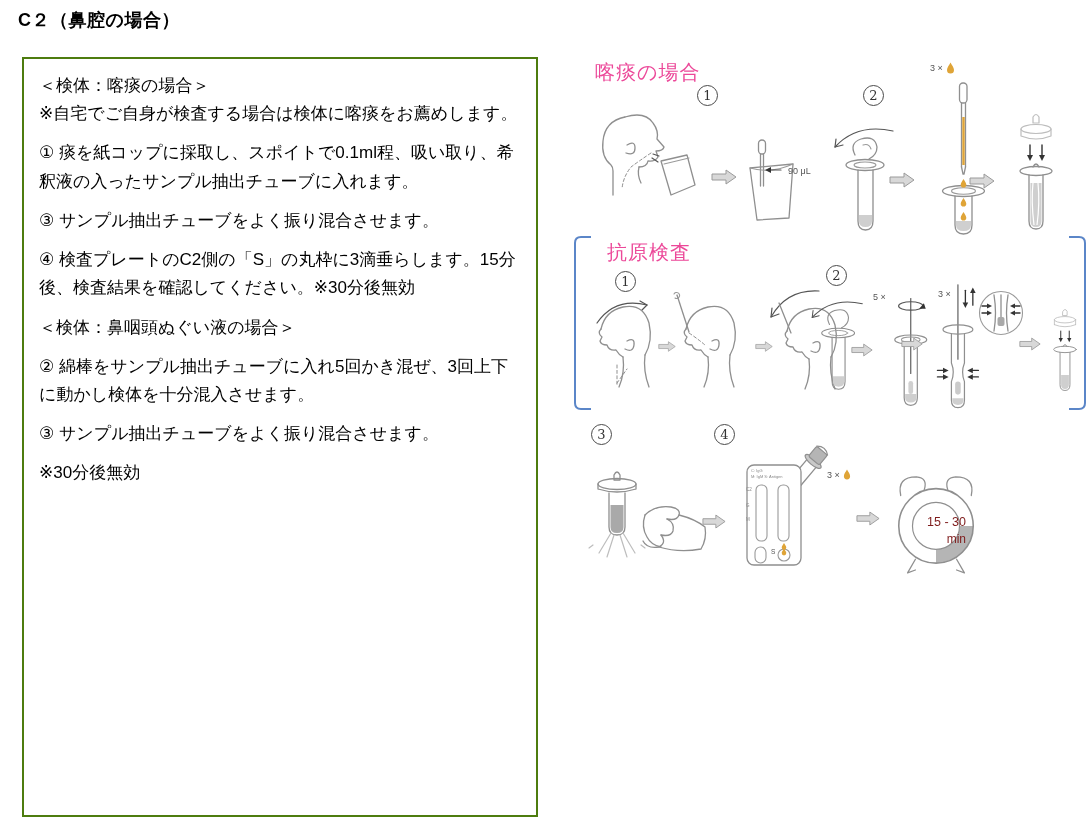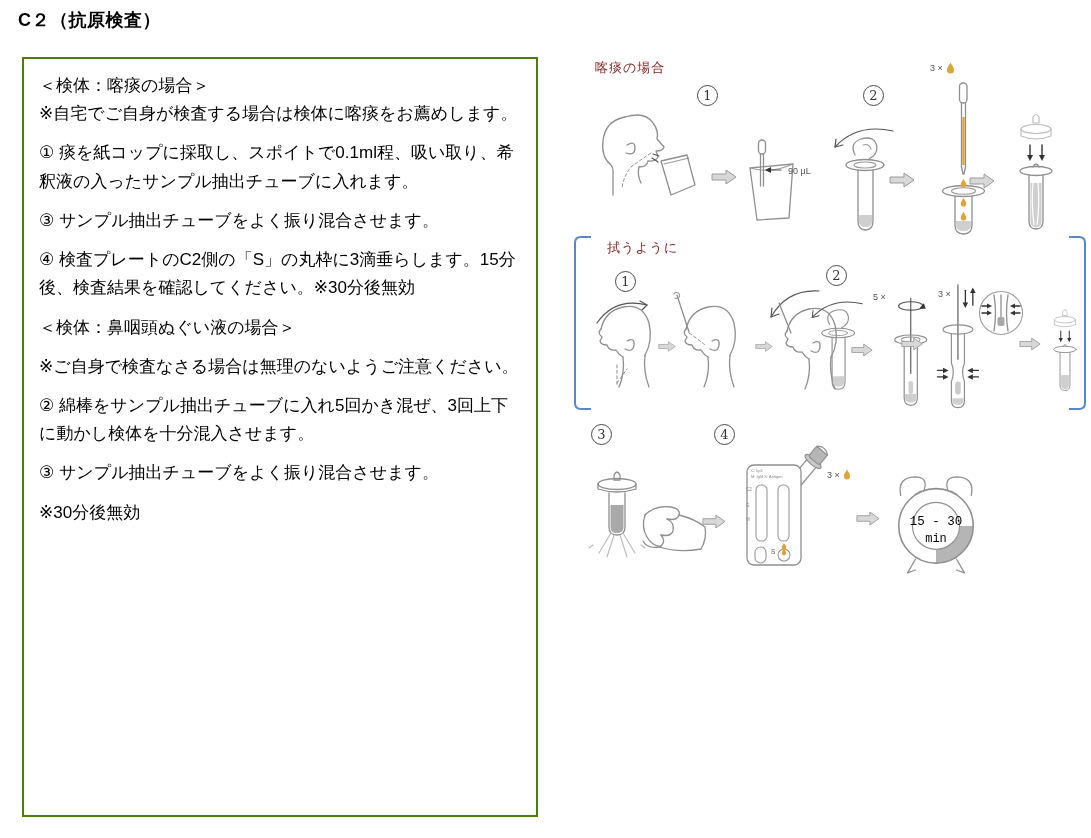--- a/index.html
+++ b/index.html
@@ -19,42 +19,41 @@
   .g2{stroke:#9a9a9a;fill:none;stroke-width:1.1;stroke-linecap:round;stroke-linejoin:round;}
   .gl{stroke:#bdbdbd;fill:none;stroke-width:1.2;stroke-linecap:round;stroke-linejoin:round;}
   .dk{stroke:#555;fill:none;stroke-width:1.2;stroke-linecap:round;stroke-linejoin:round;}
   .bk{stroke:#333;fill:none;stroke-width:1.4;stroke-linecap:round;}
   .dash{stroke-dasharray:3,2.4;stroke-width:1;}
   .fgray{fill:#cfcfcf;stroke:none;}
   .fdark{fill:#a9a9a9;stroke:none;}
   .fA{fill:#d8d8d8;stroke:#9a9a9a;stroke-width:1;}
   .hd{fill:#333;stroke:none;}
   .lab{position:absolute;font-size:9px;color:#555;white-space:nowrap;display:flex;align-items:center;gap:3px;}
-  .hlab{position:absolute;font-size:13px;font-weight:500;color:#7f1d1d;letter-spacing:1px;white-space:nowrap;font-family:Liberation Serif, serif;}
+  .hlab{position:absolute;font-size:20px;font-weight:500;color:#ec4899;letter-spacing:1px;white-space:nowrap;font-family:Liberation Serif, serif;}
   .badge{position:absolute;width:21px;height:21px;border:1.3px solid #4a4a4a;border-radius:50%;
          display:flex;align-items:center;justify-content:center;background:#fff;
          font-family:"DejaVu Serif",serif;font-size:13px;color:#333;box-sizing:border-box;}
   .tiny{position:absolute;color:#8a8a8a;white-space:nowrap;}
-  .clocktxt{position:absolute;width:60px;text-align:center;font-family:Liberation Mono, monospace;color:#000000;}
+  .clocktxt{position:absolute;width:60px;text-align:right;font-family:Liberation Sans, sans-serif;color:#7f1d1d;}
 </style>
 </head>
 <body>
 
 <div id="page">
 
-  <div id="title">C２（抗原検査）</div>
+  <div id="title">C２（鼻腔の場合）</div>
 
   <div id="ibox">
     <p>＜検体：喀痰の場合＞
 ※自宅でご自身が検査する場合は検体に喀痰をお薦めします。</p>
     <p>① 痰を紙コップに採取し、スポイトで0.1ml程、吸い取り、希釈液の入ったサンプル抽出チューブに入れます。</p>
     <p>③ サンプル抽出チューブをよく振り混合させます。</p>
     <p>④ 検査プレートのC2側の「S」の丸枠に3滴垂らします。15分後、検査結果を確認してください。※30分後無効</p>
     <p>＜検体：鼻咽頭ぬぐい液の場合＞</p>
-    <p>※ご自身で検査なさる場合は無理のないようご注意ください。</p>
     <p>② 綿棒をサンプル抽出チューブに入れ5回かき混ぜ、3回上下に動かし検体を十分混入させます。</p>
     <p>③ サンプル抽出チューブをよく振り混合させます。</p>
     <p>※30分後無効</p>
   </div>
 
   <div id="dg">
 
     <span class="hlab" style="left:50px;top:14px;">喀痰の場合</span>
     <span class="badge" style="left:152px;top:40px;">1</span>
 
@@ -140,21 +139,21 @@
       <path d="M33,72 Q35,92 32,114" stroke="#fff" stroke-width="1.2" fill="none"></path>
     </svg>
 
     <svg class="art" style="left:28px;top:190px;" width="18" height="176" viewBox="0 0 18 176">
       <path d="M18,2 L8,2 Q2,2 2,8 L2,168 Q2,174 8,174 L18,174" fill="none" stroke-width="2" stroke="#5B86C8"></path>
     </svg>
     <svg class="art" style="left:524px;top:190px;" width="18" height="176" viewBox="0 0 18 176">
       <path d="M0,2 L10,2 Q16,2 16,8 L16,168 Q16,174 10,174 L0,174" fill="none" stroke-width="2" stroke="#5B86C8"></path>
     </svg>
 
-    <span class="hlab" style="left:62px;top:194px;">拭うように</span>
+    <span class="hlab" style="left:62px;top:194px;">抗原検査</span>
     <span class="badge" style="left:70px;top:226px;">1</span>
 
     <svg class="art" style="left:44px;top:248px;" width="72" height="112" viewBox="0 0 72 112">
       <path class="dk" d="M8,30 Q26,4 58,12"></path>
       <path class="dk" d="M58,12 l-7,-4 M58,12 l-5,5"></path>
       <path class="g" d="M12,36 Q8,40 13,44 L11,48 Q12,52 18,52 Q20,58 27,57 Q30,62 34,64"></path>
       <path class="g" d="M12,36 Q16,18 34,14 Q54,10 60,30 Q64,48 56,62"></path>
       <path class="g" d="M56,62 Q54,78 60,94 M34,64 Q36,80 30,94"></path>
       <path class="g" d="M38,48 q8,-4 7,4 q-1,8 -9,4"></path>
       <path class="g dash" d="M28,72 L28,92 M28,90 L38,76"></path>

